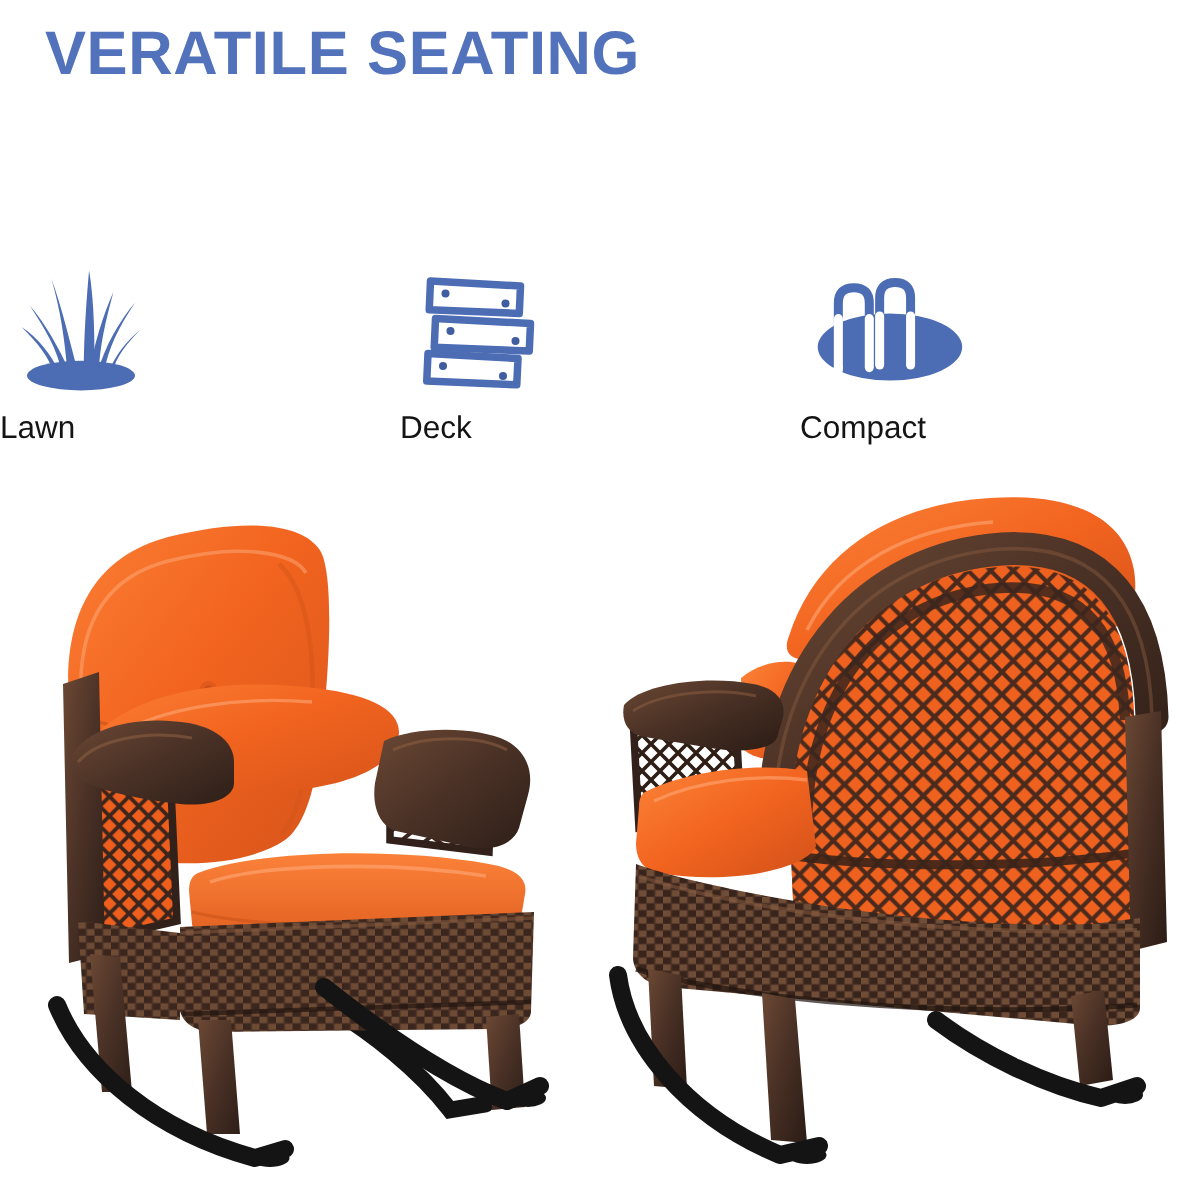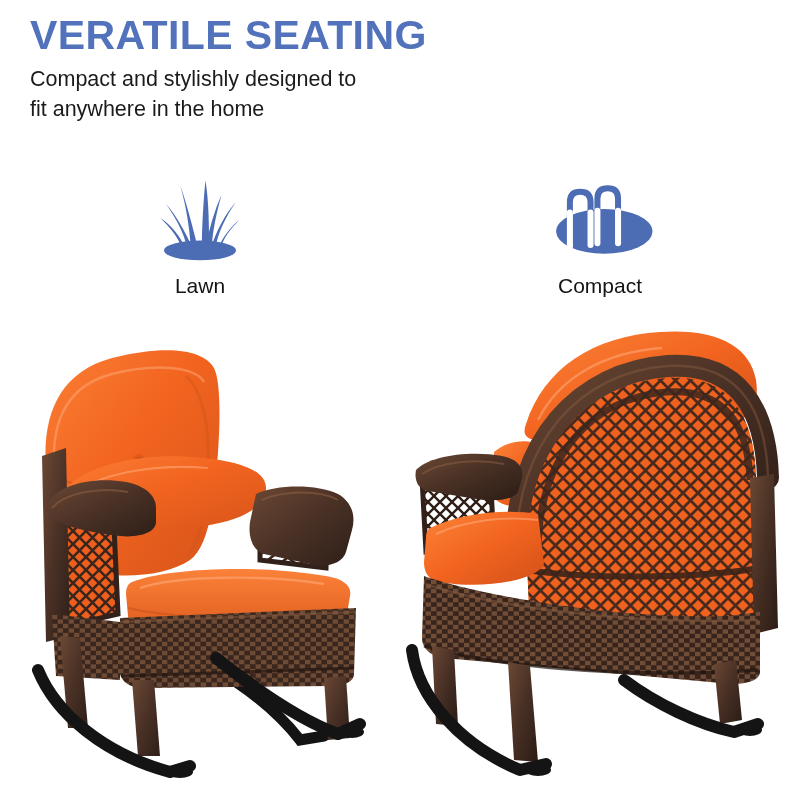--- a/index.html
+++ b/index.html
@@ -17,42 +17,38 @@
     font-size:41px;font-weight:bold;letter-spacing:.4px;
     color:#5272bc;line-height:1.05;margin:0;white-space:nowrap;
   }
   .subtitle{
     margin:8px 0 0 0;font-size:21.5px;line-height:1.38;color:#1b1b1b;
     font-weight:400;max-width:420px;
   }
 
   
   .features{position:absolute;left:0;top:168px;width:800px;height:140px;display:flex;}
-  .feature{flex:1;display:flex;flex-direction:column;align-items:center;}
+  .feature{flex:1;display:flex;flex-direction:column;align-items:flex-start;}
   .feature .glyph{height:96px;display:flex;align-items:flex-end;justify-content:center;}
   .feature .flabel{margin-top:10px;font-size:21px;color:#141414;}
 
   
   .stage{position:absolute;left:0;top:318px;width:800px;height:482px;}
   .chair{position:absolute;}
   .chair-left{left:8px;top:18px;width:392px;height:452px;}
   .chair-right{left:398px;top:10px;width:400px;height:460px;}
   .chair svg{display:block;width:100%;height:100%;}
 </style>
 </head>
 <body>
 
 <div id="infographic">
 
   <div class="header">
     <h1 class="title">VERATILE SEATING</h1>
-    <p class="subtitle">
-      <span>Compact and stylishly designed to</span><br>
-      <span>fit anywhere in the home</span>
-    </p>
   </div>
 
   <div class="features">
 
     <div class="feature">
       <div class="glyph">
         <svg viewBox="0 0 120 100" width="108" height="92" aria-hidden="true">
           <g fill="#4c6cb3">
             <ellipse cx="60" cy="86" rx="40" ry="11"></ellipse>
             <path d="M58 84 C52 62 46 36 38 14 C45 38 48 60 50 84 Z"></path>
@@ -61,20 +57,40 @@
             <path d="M72 84 C78 64 88 46 100 32 C88 50 80 66 77 84 Z"></path>
             <path d="M44 84 C38 70 28 58 16 50 C28 62 36 72 40 84 Z"></path>
             <path d="M80 84 C86 70 94 60 104 52 C94 62 86 72 83 84 Z"></path>
             <path d="M66 84 C70 62 76 42 84 24 C78 46 74 64 73 84 Z"></path>
           </g>
         </svg>
       </div>
       <div class="flabel">Lawn</div>
     </div>
 
+    <div class="feature">
+      <div class="glyph">
+        <svg viewBox="0 0 120 100" width="100" height="90" aria-hidden="true">
+          <g stroke="#4c6cb3" fill="#ffffff" stroke-width="6" stroke-linejoin="round">
+            <polygon points="24,12 96,16 95,38 23,35"></polygon>
+            <polygon points="28,42 104,46 103,68 27,65"></polygon>
+            <polygon points="22,70 94,74 93,95 21,92"></polygon>
+          </g>
+          <g fill="#3f5da0">
+            <circle cx="36" cy="22" r="3.2"></circle>
+            <circle cx="84" cy="30" r="3.2"></circle>
+            <circle cx="40" cy="52" r="3.2"></circle>
+            <circle cx="92" cy="60" r="3.2"></circle>
+            <circle cx="34" cy="80" r="3.2"></circle>
+            <circle cx="82" cy="88" r="3.2"></circle>
+          </g>
+        </svg>
+      </div>
+      <div class="flabel">Deck</div>
+    </div>
 
     <div class="feature">
       <div class="glyph">
         <svg viewBox="0 0 130 100" width="112" height="86" aria-hidden="true">
 
           <g fill="none" stroke="#4c6cb3" stroke-width="7" stroke-linecap="round">
             <path d="M30 48 L30 28 Q30 16 42 16 Q54 16 54 28 L54 48"></path>
             <path d="M62 48 L62 24 Q62 12 74 12 Q86 12 86 24 L86 48"></path>
           </g>
 

